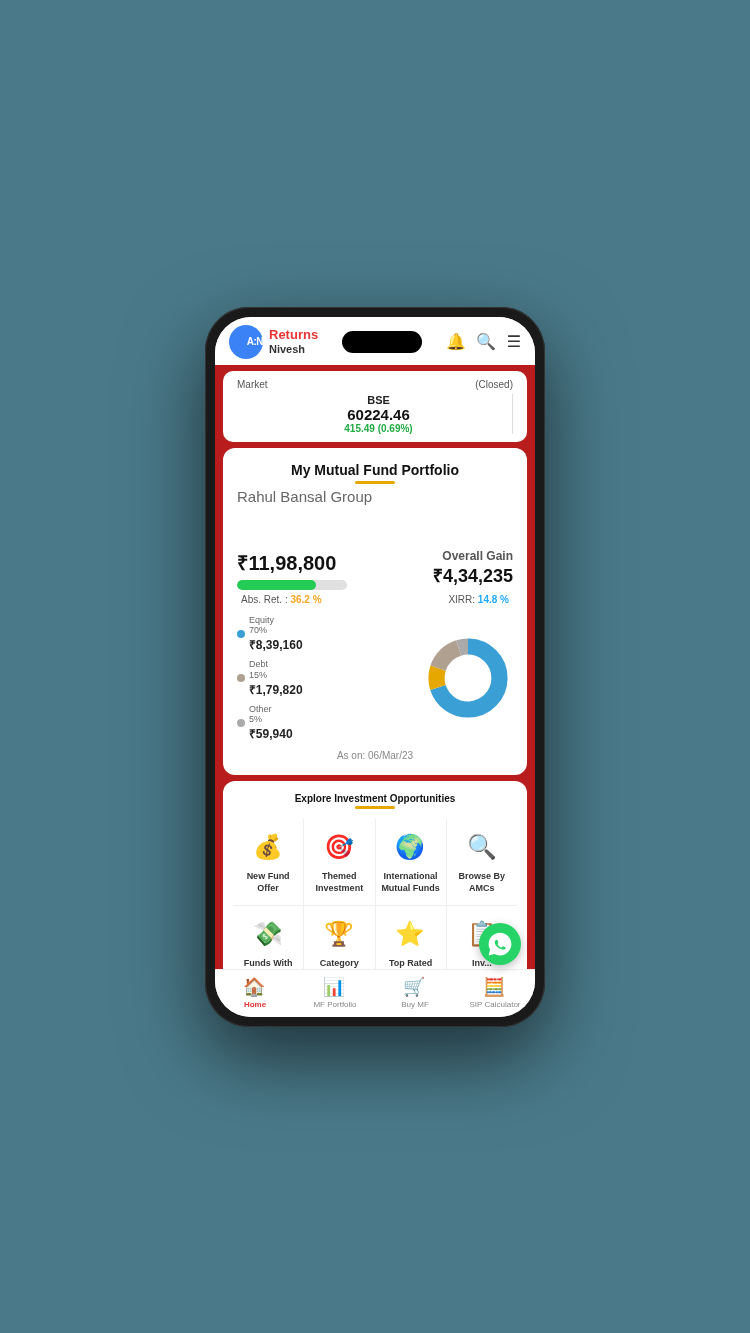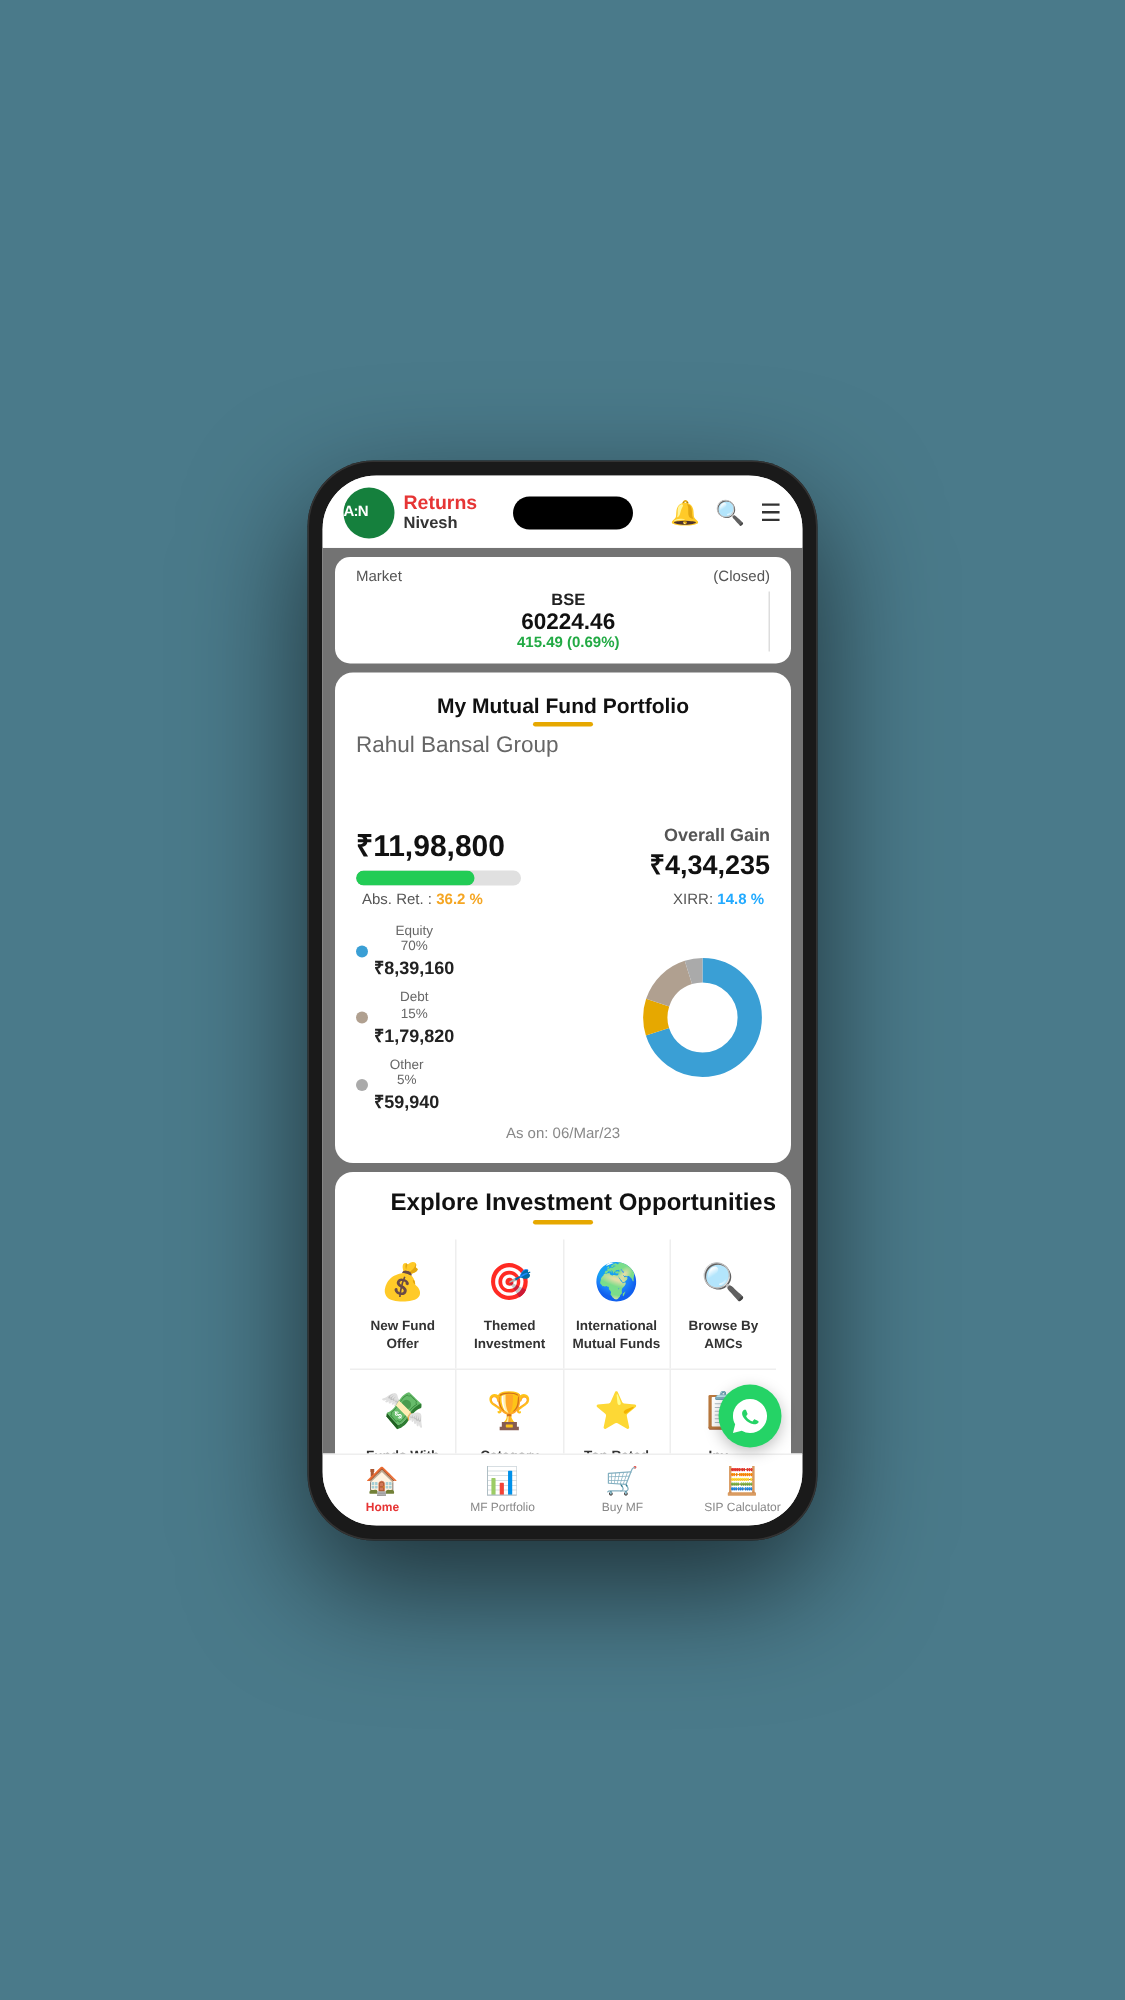--- a/index.html
+++ b/index.html
@@ -40,25 +40,25 @@
       flex-shrink: 0;
     }
     .logo-area {
       display: flex;
       align-items: center;
       gap: 6px;
     }
     .logo-circle {
       width: 34px;
       height: 34px;
-      background: #15803d;
+      background: #3b82f6;
       border-radius: 50%;
       display: flex;
       align-items: center;
-      justify-content: flex-start;
+      justify-content: flex-end;
       color: white;
       font-size: 10px;
       font-weight: 800;
       letter-spacing: -0.5px;
     }
     .logo-text {
       display: flex;
       flex-direction: column;
       line-height: 1.1;
     }
@@ -82,21 +82,21 @@
       display: flex;
       gap: 10px;
       align-items: center;
       color: #333;
       font-size: 16px;
     }
     
     .scroll-content {
       flex: 1;
       overflow-y: auto;
-      background: #737373;
+      background: #b91c1c;
     }
     .scroll-content::-webkit-scrollbar { display: none; }
 
     
     .market-bar {
       background: #fff;
       margin: 6px 8px;
       border-radius: 10px;
       padding: 8px 14px;
     }
@@ -236,21 +236,20 @@
     .legend-dot {
       width: 8px;
       height: 8px;
       border-radius: 50%;
       flex-shrink: 0;
     }
     .legend-text {
       font-size: 9px;
       color: #666;
       line-height: 1.2;
-      text-align: center;
     }
     .legend-value {
       font-size: 12px;
       font-weight: 700;
       color: #222;
     }
     .donut-container {
       width: 90px;
       height: 90px;
       flex-shrink: 0;
@@ -263,22 +262,22 @@
     }
 
     
     .explore-card {
       background: #fff;
       margin: 0 8px 6px;
       border-radius: 12px;
       padding: 12px 10px;
     }
     .explore-title {
-      text-align: right;
-      font-size: 16px;
+      text-align: center;
+      font-size: 10px;
       font-weight: 800;
       color: #111;
       margin-bottom: 2px;
     }
     .explore-underline {
       width: 40px;
       height: 3px;
       background: #e6a800;
       margin: 0 auto 10px;
       border-radius: 2px;

